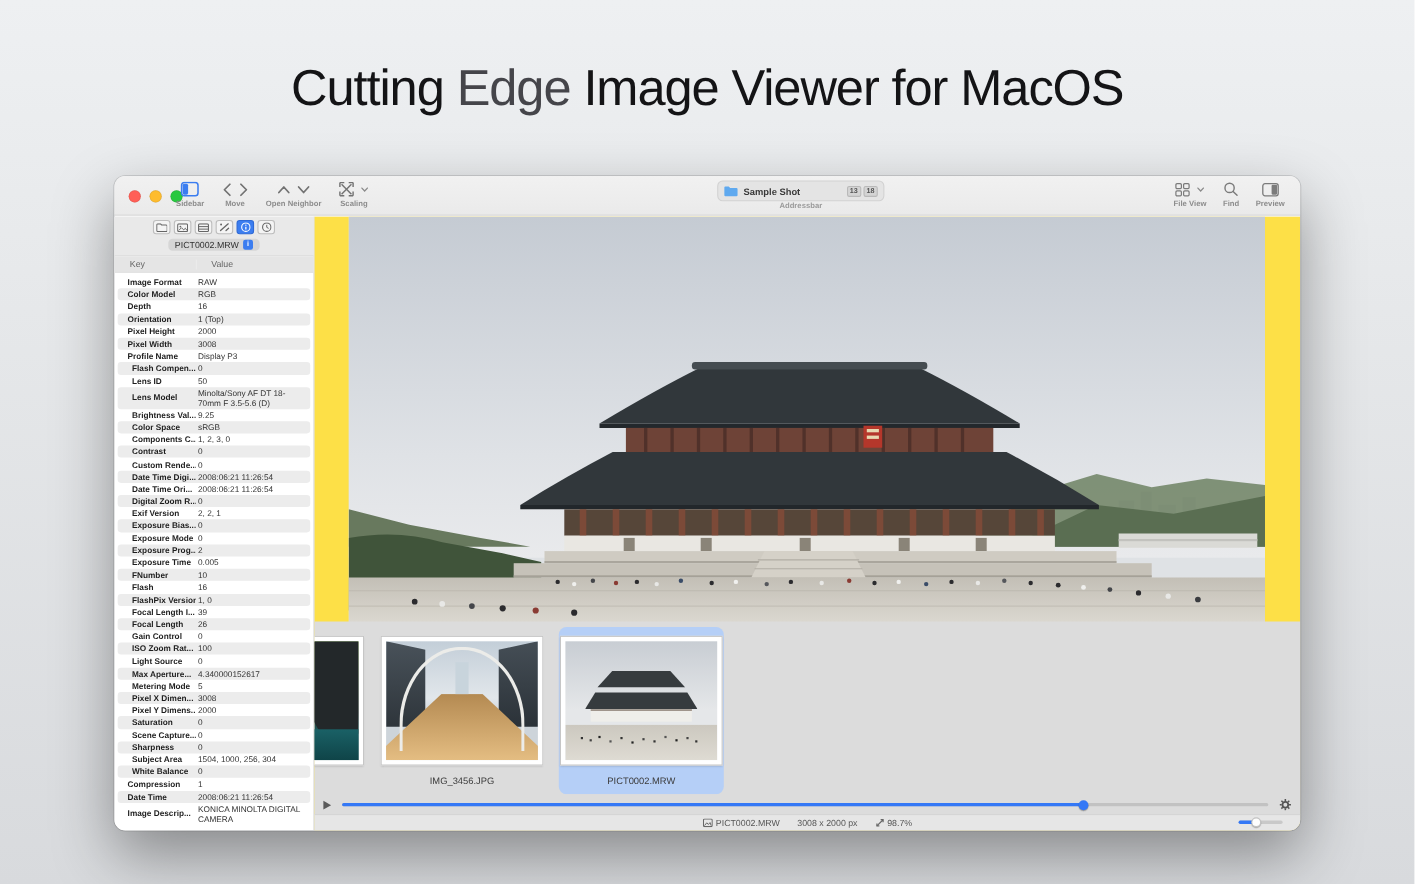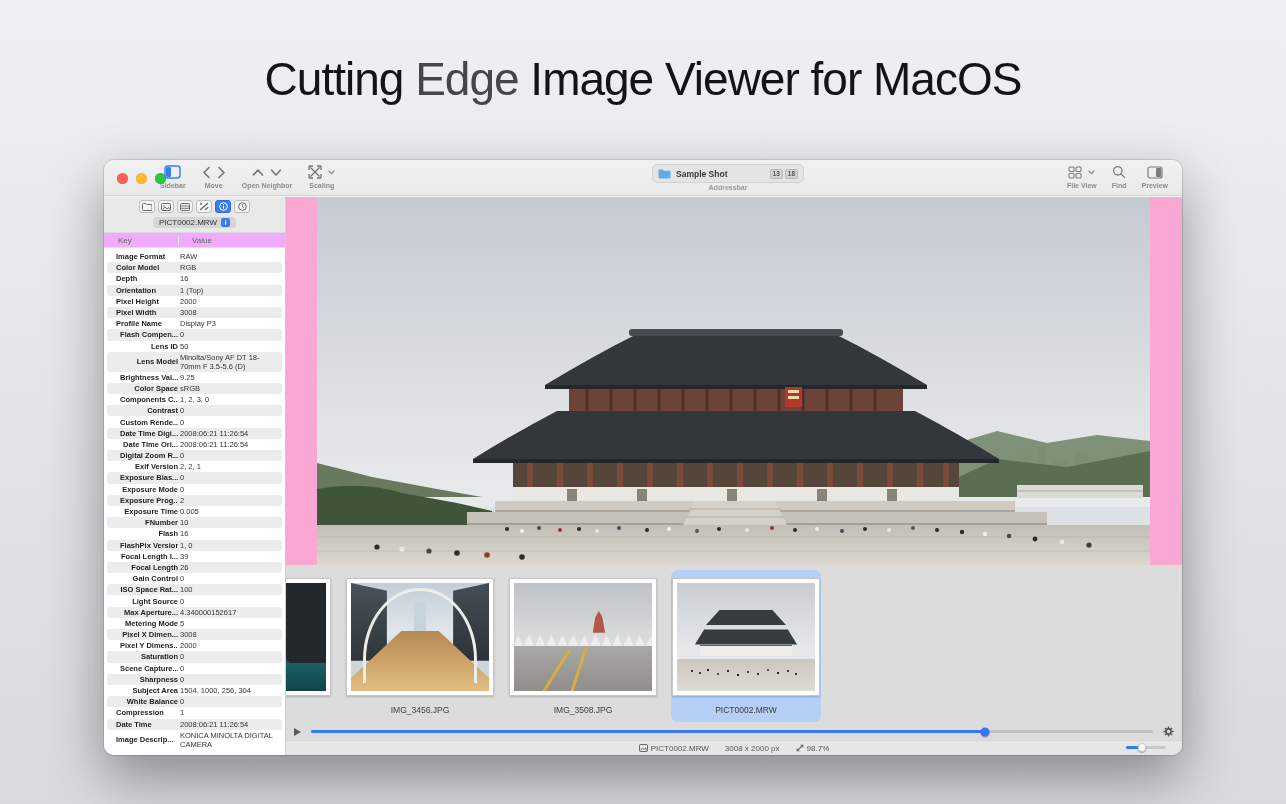--- a/index.html
+++ b/index.html
@@ -44,33 +44,33 @@
   .seg-row { display:flex; justify-content:center; gap:3px; }
   .seg { width:16px; height:13px; border:1px solid #bdbdbd; border-radius:3px; background:#f4f4f4;
     display:flex; align-items:center; justify-content:center; color:#666; }
   .seg.sel { background:#3b7df0; border-color:#2f6ad6; color:#fff; }
   .file-pill-row { display:flex; justify-content:center; margin-top:4px; }
   .file-pill { background:#d6d6d6; border-radius:4px; padding:1px 6px; display:flex; gap:4px;
     align-items:center; font-size:8px; color:#2e2e2e; }
   .file-badge { width:9px; height:9px; background:#3b7df0; border-radius:2px; color:#fff;
     font-size:6.5px; line-height:9px; text-align:center; font-weight:bold; }
   .kv-header { display:flex; align-items:center; height:15px; font-size:8px; color:#666;
-    border-bottom:1px solid #e2e2e2; background:#f0abfc; }
+    border-bottom:1px solid #e2e2e2; background:#e5e5e5; }
   .kv-header .hk { width:74px; padding-left:14px; }
   .kv-header .hv { flex:1; border-left:1px solid #ececec; padding-left:13px; }
   .kv-table { position:absolute; top:53px; bottom:0; left:0; right:0; overflow:hidden; padding:1px 3px; }
   .kv-row { display:flex; align-items:center; min-height:11.2px; border-radius:3px; }
   .kv-row:nth-child(even) { background:#ececec; }
   .kv-key { width:71px; padding-left:9px; font-size:7.5px; font-weight:bold; color:#1d1d1d;
     line-height:9px; white-space:nowrap; overflow:hidden; }
-  .kv-row.indent .kv-key { padding-left:13px;text-align:right; }
+  .kv-row.indent .kv-key { padding-left:13px; }
   .kv-value { flex:1; font-size:7.5px; color:#333; line-height:9px; padding:1px 3px 1px 2px; }
 
   
-  .main { position:absolute; left:182px; top:37px; right:0; bottom:0; background:#f9a8d4; }
+  .main { position:absolute; left:182px; top:37px; right:0; bottom:0; background:#fde047; }
   .photo { position:absolute; left:31px; top:0; width:833px; height:369px; background:#dfe2e5; }
   .photo svg { display:block; width:100%; height:100%; }
 
   
   .filmstrip { position:absolute; left:0; right:0; bottom:0; height:190px; background:#dcdcdc; }
   .strip-items { position:absolute; top:5px; left:0; right:0; height:152px; display:flex;
     gap:13px; overflow:hidden; }
   .thumb-item { flex:0 0 150px; display:flex; flex-direction:column; align-items:center;
     padding-top:8px; border-radius:7px; cursor:default; }
   .thumb-item.partial { margin-left:-104px; }
@@ -440,21 +440,21 @@
           </div>
           <div class="kv-row indent">
             <span class="kv-key">Focal Length</span>
             <span class="kv-value">26</span>
           </div>
           <div class="kv-row indent">
             <span class="kv-key">Gain Control</span>
             <span class="kv-value">0</span>
           </div>
           <div class="kv-row indent">
-            <span class="kv-key">ISO Space Rat...</span>
+            <span class="kv-key">ISO Zoom Rat...</span>
             <span class="kv-value">100</span>
           </div>
           <div class="kv-row indent">
             <span class="kv-key">Light Source</span>
             <span class="kv-value">0</span>
           </div>
           <div class="kv-row indent">
             <span class="kv-key">Max Aperture...</span>
             <span class="kv-value">4.340000152617</span>
           </div>
@@ -656,32 +656,20 @@
                 <div class="thumb-art art-bridge">
                   <i class="a"></i>
                   <i class="b"></i>
                   <i class="c"></i>
                   <i class="d"></i>
                   <i class="e"></i>
                 </div>
               </div>
               <div class="thumb-label">IMG_3456.JPG</div>
             </div>
-            <div class="thumb-item">
-              <div class="thumb-card">
-                <div class="thumb-art art-street">
-                  <i class="a"></i>
-                  <i class="b"></i>
-                  <i class="c"></i>
-                  <i class="d"></i>
-                  <i class="e"></i>
-                </div>
-              </div>
-              <div class="thumb-label">IMG_3508.JPG</div>
-            </div>
             <div class="thumb-item selected">
               <div class="thumb-card">
                 <div class="thumb-art art-palace">
                   <i class="a"></i>
                   <i class="b"></i>
                   <i class="c"></i>
                   <i class="d"></i>
                   <i class="e"></i>
                 </div>
               </div>

